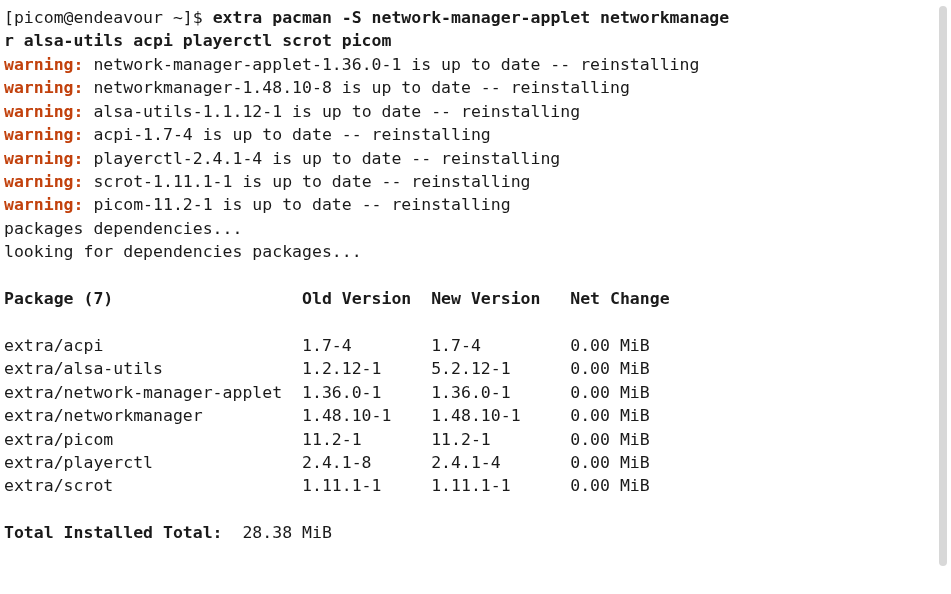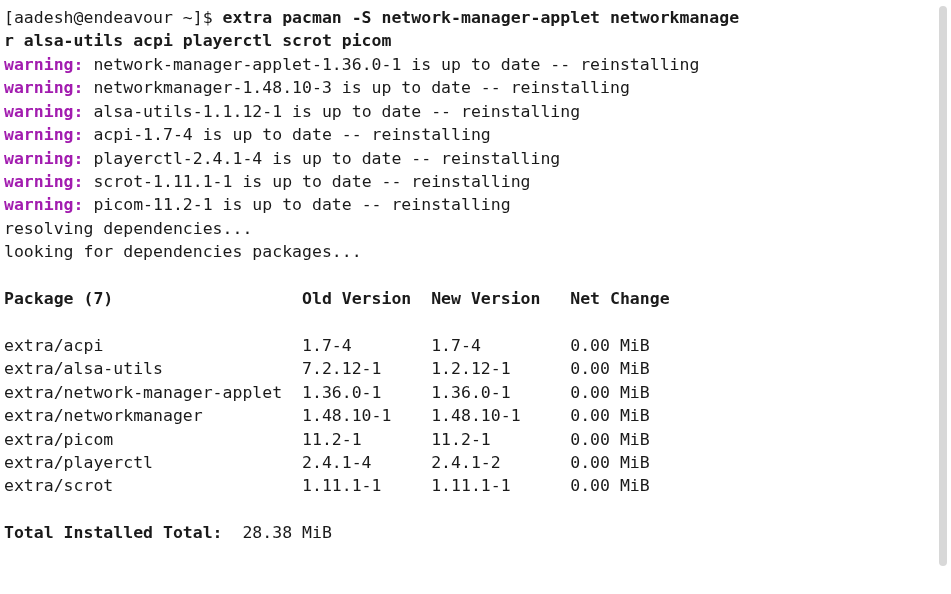--- a/index.html
+++ b/index.html
@@ -9,54 +9,54 @@
     font-size: 16.5px;
     line-height: 1.42;
     color: #1a1a1a;
     padding: 6px 0 0 4px;
     width: 951px;
     height: 594px;
     overflow: hidden;
     position: relative;
   }
   .prompt-user { color: #1a1a1a; }
-  .warn { color: #a21caf; font-weight: bold; }
+  .warn { color: #c2410c; font-weight: bold; }
   .bold { font-weight: bold; }
   pre { font-family: inherit; white-space: pre; }
   .scrollbar {
     position: absolute;
     right: 4px;
     top: 6px;
     width: 8px;
     height: 560px;
     background: #d8d8d8;
     border-radius: 4px;
   }
 </style>
 </head>
 <body>
 
-<pre id="term"><span class="prompt-user">[aadesh@endeavour ~]$ </span><span class="bold">extra pacman -S network-manager-applet networkmanage</span>
+<pre id="term"><span class="prompt-user">[picom@endeavour ~]$ </span><span class="bold">extra pacman -S network-manager-applet networkmanage</span>
 <span class="bold">r alsa-utils acpi playerctl scrot picom</span>
 <span class="warn">warning:</span><span> network-manager-applet-1.36.0-1 is up to date -- reinstalling</span>
-<span class="warn">warning:</span><span> networkmanager-1.48.10-3 is up to date -- reinstalling</span>
+<span class="warn">warning:</span><span> networkmanager-1.48.10-8 is up to date -- reinstalling</span>
 <span class="warn">warning:</span><span> alsa-utils-1.1.12-1 is up to date -- reinstalling</span>
 <span class="warn">warning:</span><span> acpi-1.7-4 is up to date -- reinstalling</span>
 <span class="warn">warning:</span><span> playerctl-2.4.1-4 is up to date -- reinstalling</span>
 <span class="warn">warning:</span><span> scrot-1.11.1-1 is up to date -- reinstalling</span>
 <span class="warn">warning:</span><span> picom-11.2-1 is up to date -- reinstalling</span>
-<span>resolving dependencies...</span>
+<span>packages dependencies...</span>
 <span>looking for dependencies packages...</span>
 
 <span class="bold">Package (7)                   Old Version  New Version   Net Change</span>
 
 <span>extra/acpi                    1.7-4        1.7-4         0.00 MiB</span>
-<span>extra/alsa-utils              7.2.12-1     1.2.12-1      0.00 MiB</span>
+<span>extra/alsa-utils              1.2.12-1     5.2.12-1      0.00 MiB</span>
 <span>extra/network-manager-applet  1.36.0-1     1.36.0-1      0.00 MiB</span>
 <span>extra/networkmanager          1.48.10-1    1.48.10-1     0.00 MiB</span>
 <span>extra/picom                   11.2-1       11.2-1        0.00 MiB</span>
-<span>extra/playerctl               2.4.1-4      2.4.1-2       0.00 MiB</span>
+<span>extra/playerctl               2.4.1-8      2.4.1-4       0.00 MiB</span>
 <span>extra/scrot                   1.11.1-1     1.11.1-1      0.00 MiB</span>
 
 <span class="bold">Total Installed Total:</span><span>  28.38 MiB</span>
 </pre>
 
 <div class="scrollbar"></div>
 
 </body></html>

